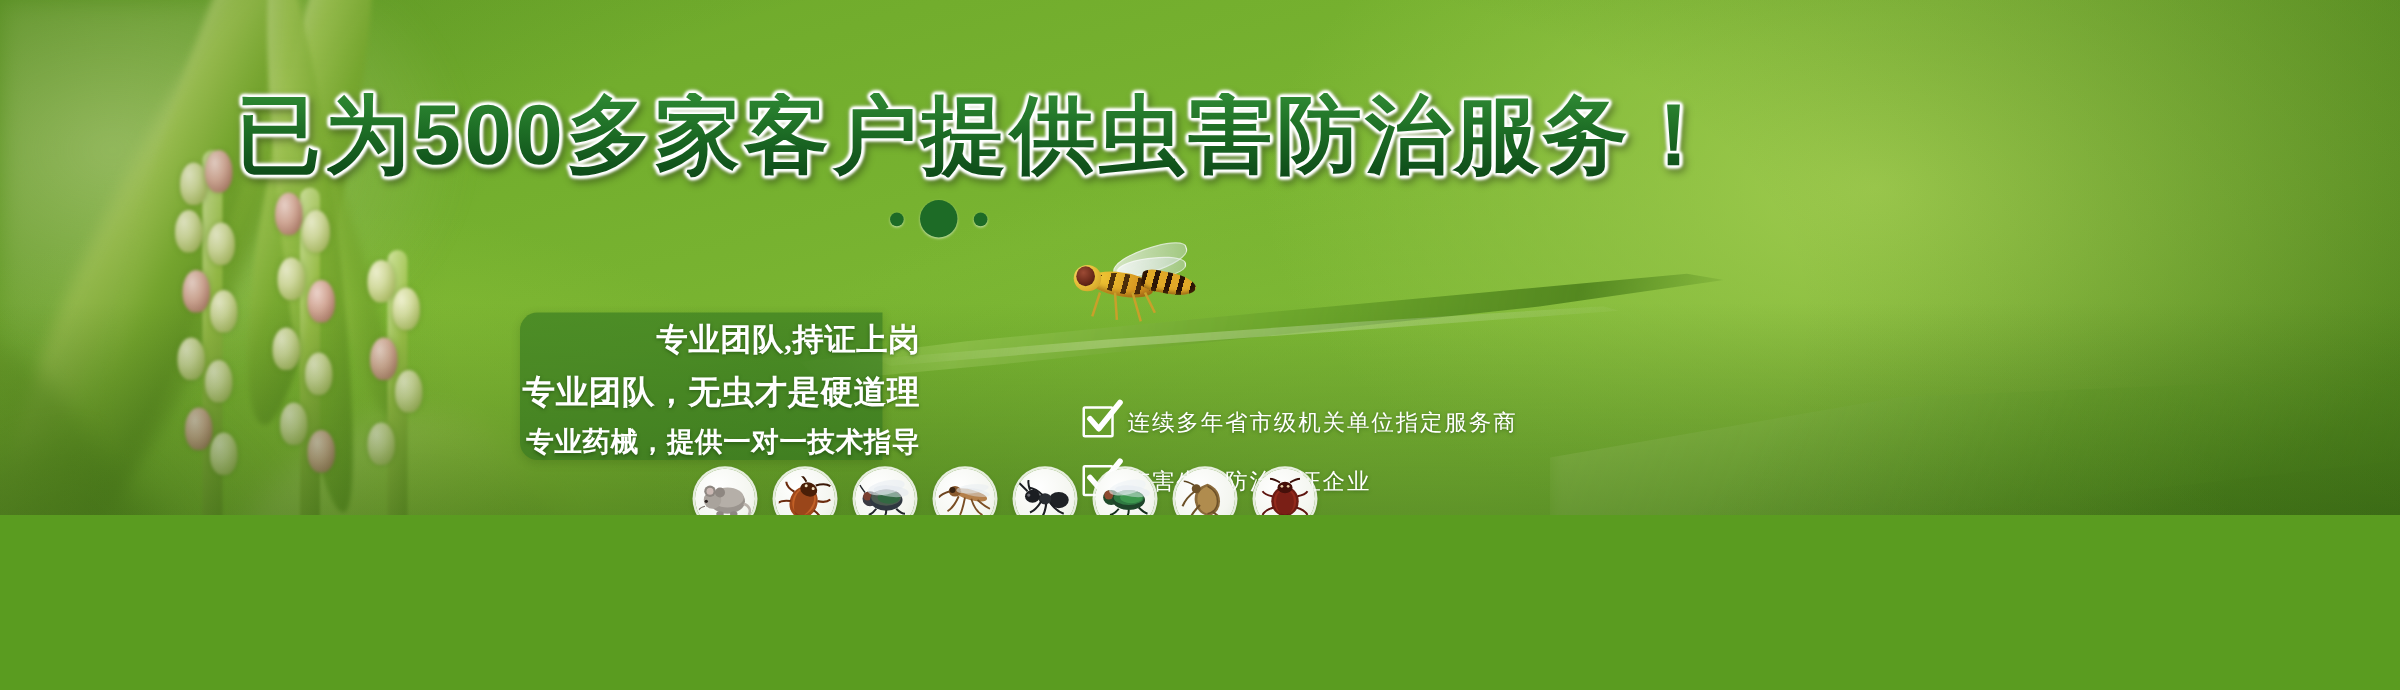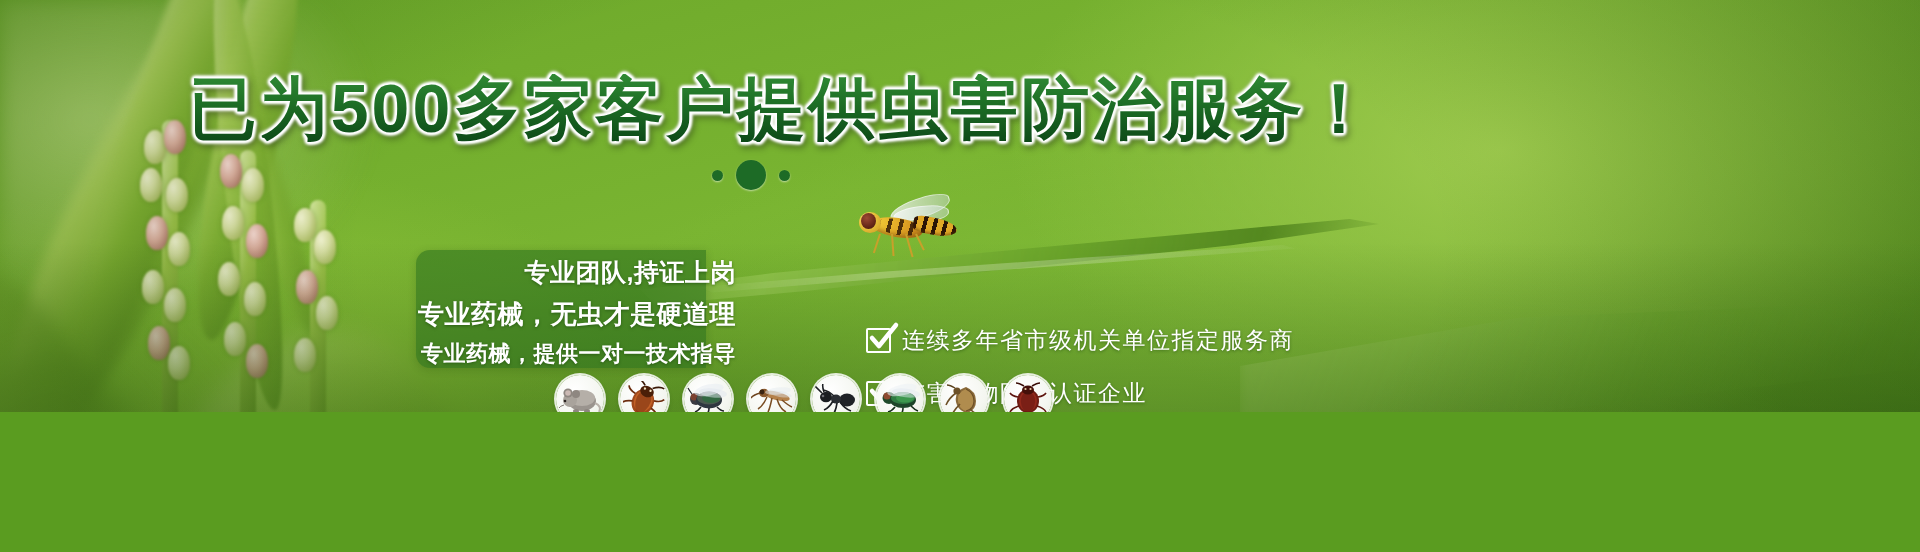--- a/index.html
+++ b/index.html
@@ -135,20 +135,21 @@
     border-radius:14px 0 0 14px;
     box-shadow:0 2px 8px rgba(20,50,8,.18);
   }
   .panel-lines {
     position:absolute; left:330px; top:248px;
     width:420px; height:125px;
     display:flex; flex-direction:column;
     justify-content:space-between;
     align-items:flex-end;
     padding:12px 14px 8px 0;
+    font-family:Liberation Serif, serif;
   }
   .panel-lines .ln {
     color:#ffffff;
     font-weight:bold;
     white-space:nowrap;
     text-shadow:0 1px 3px rgba(20,60,10,.55);
     line-height:1;
   }
   .panel-lines .ln1 { font-size:25px; letter-spacing:.5px; }
   .panel-lines .ln2 { font-size:26px; letter-spacing:.5px; }
@@ -206,21 +207,21 @@
   .check-row {
     display:flex; align-items:center; gap:11px;
     margin-bottom:22px;
   }
   .check-box {
     position:relative; width:25px; height:25px; flex:0 0 25px;
     border:2px solid #ffffff; border-radius:2px;
   }
   .check-box svg { position:absolute; left:1px; top:-7px; overflow:visible; }
   .check-label {
-    color:#ffffff; font-size:23px; font-weight:500;
+    color:#ffffff; font-size:18px; font-weight:500;
     letter-spacing:1.5px; white-space:nowrap;
     text-shadow:0 1px 3px rgba(20,60,10,.5);
   }
 
   
   .pests { position:absolute; left:556px; top:375px; display:flex; gap:16px; }
   .pest {
     width:48px; height:48px; border-radius:50%;
     background:radial-gradient(circle at 38% 32%, #ffffff 0%, #f4f6f0 62%, #e3e9dc 100%);
     box-shadow:0 0 0 2px rgba(255,255,255,.85), 0 2px 5px rgba(20,50,8,.35);
@@ -290,21 +291,21 @@
 
   <div class="dots">
     <span class="dot small"></span>
     <span class="dot big"></span>
     <span class="dot small"></span>
   </div>
 
   <div class="panel"></div>
   <div class="panel-lines">
     <div class="ln ln1">专业团队,持证上岗</div>
-    <div class="ln ln2">专业药械，无虫才是硬道理</div>
+    <div class="ln ln2">专业团队，无虫才是硬道理</div>
     <div class="ln ln3">专业药械，提供一对一技术指导</div>
   </div>
 
   <div class="fly">
     <div class="fly-wing w1"></div>
     <div class="fly-wing w2"></div>
     <div class="fly-body"></div>
     <div class="fly-stripes"></div>
     <div class="fly-abdomen"></div>
     <div class="fly-head"></div>

